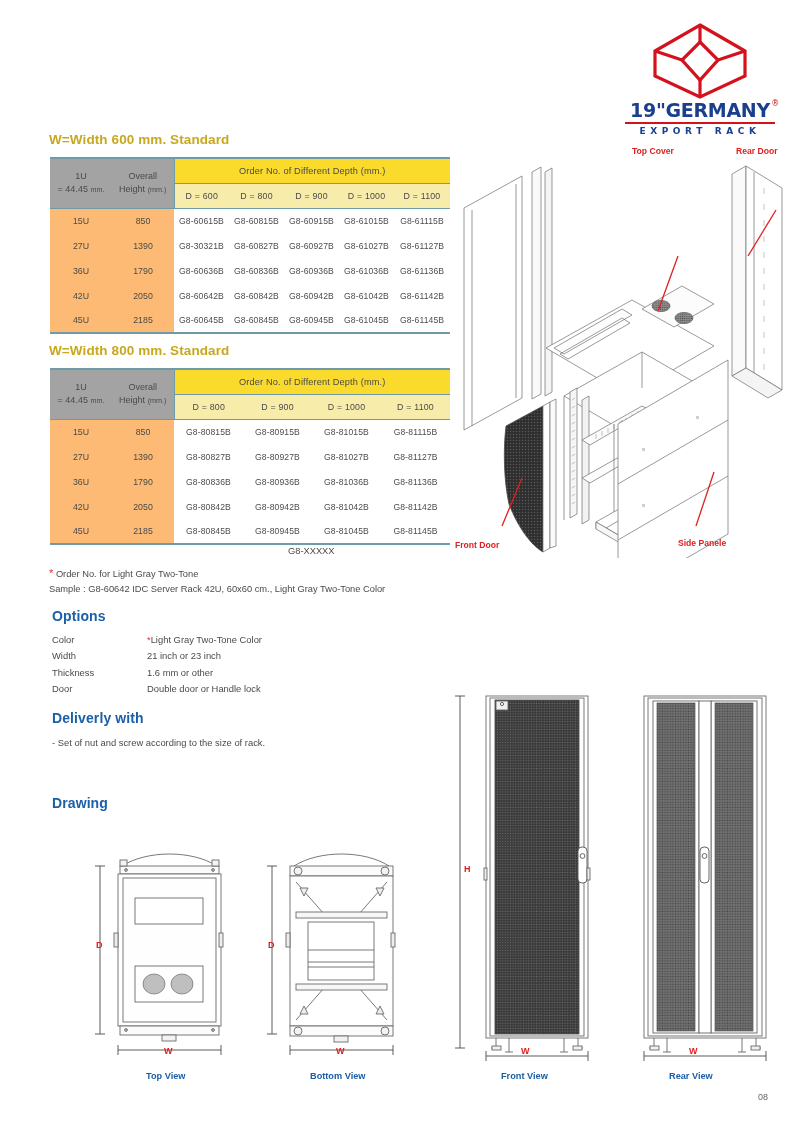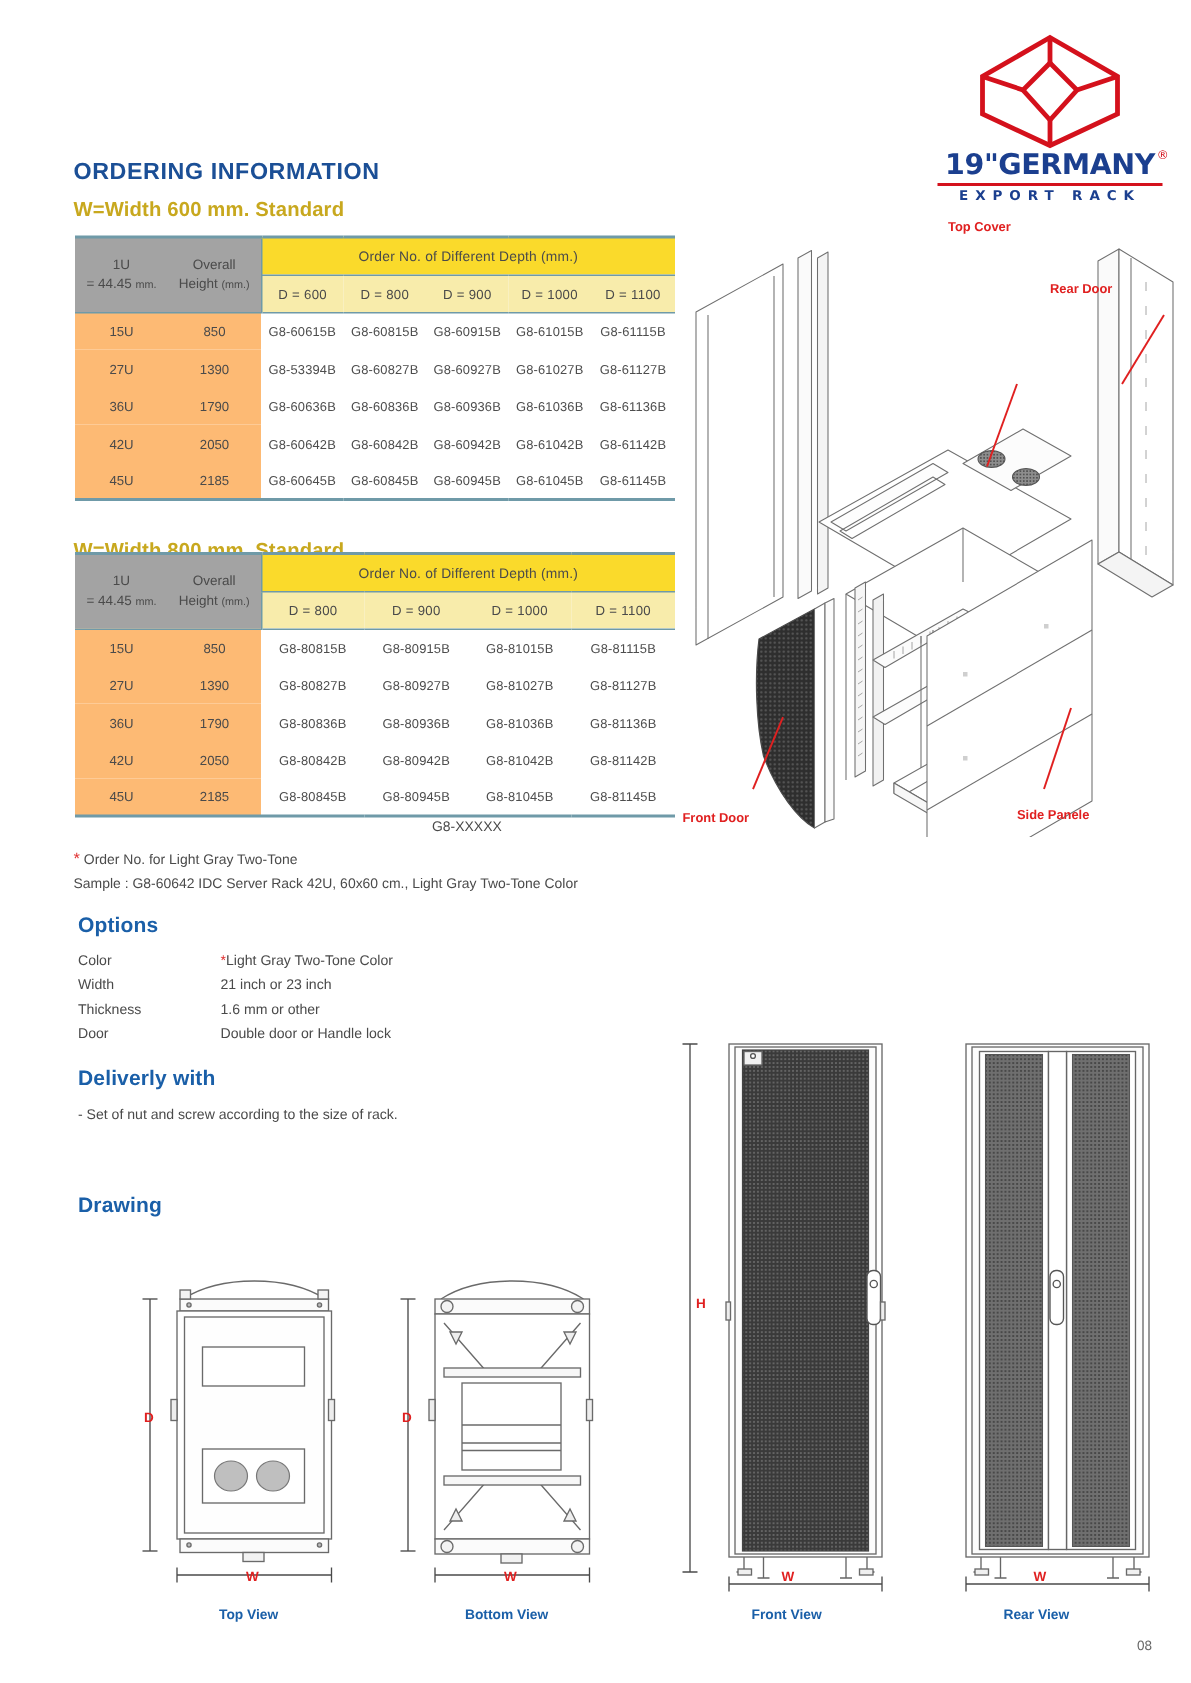--- a/index.html
+++ b/index.html
@@ -37,21 +37,21 @@
 
   
   .h-main{
     position:absolute;left:49px;top:106px;
     font-size:15.5px;font-weight:bold;color:#1b4f96;letter-spacing:0.4px;
   }
   .h-sub{
     font-size:13.5px;font-weight:bold;color:#c8a81e;letter-spacing:0.1px;
   }
   .h-sub.s1{position:absolute;left:49px;top:132px;}
-  .h-sub.s2{position:absolute;left:49px;top:343px;margin-top:16px;}
+  .h-sub.s2{position:absolute;left:49px;top:343px;}
   .h-blue{
     font-size:14px;font-weight:bold;color:#1a5fa8;letter-spacing:0.1px;
   }
 
   
   .tbl{position:absolute;border-collapse:collapse;font-size:8.4px;color:#4a4a4a;}
   .tbl.t1{left:50px;top:157px;width:400px;}
   .tbl.t2{left:50px;top:368px;width:400px;}
   .tbl td,.tbl th{padding:0;margin:0;font-weight:normal;text-align:center;vertical-align:middle;}
 
@@ -133,21 +133,20 @@
     <div class="logo-word">
       <div class="logo-main">
         <span>19"GERMANY</span>
         <span class="logo-reg">®</span>
       </div>
       <div class="logo-rule"></div>
       <div class="logo-sub">EXPORT RACK</div>
     </div>
   </div>
 
-  <div class="h-main">ORDERING INFORMATION</div>
   <div class="h-sub s1">W=Width 600 mm. Standard</div>
   <div class="h-sub s2">W=Width 800 mm. Standard</div>
 
   <table class="tbl t1">
     <colgroup>
       <col style="width:62px">
         <col style="width:62px">
       <col style="width:55px">
         <col style="width:55px">
         <col style="width:55px">
@@ -185,21 +184,21 @@
         <td class="body-left c-h" style="border-top:1.6px solid #6f9aa8">850</td>
         <td class="body-right c-code" style="border-top:1.6px solid #6f9aa8">G8-60615B</td>
         <td class="body-right c-code" style="border-top:1.6px solid #6f9aa8">G8-60815B</td>
         <td class="body-right c-code" style="border-top:1.6px solid #6f9aa8">G8-60915B</td>
         <td class="body-right c-code" style="border-top:1.6px solid #6f9aa8">G8-61015B</td>
         <td class="body-right c-code" style="border-top:1.6px solid #6f9aa8">G8-61115B</td>
       </tr>
       <tr class="rowh">
         <td class="body-left c-u">27U</td>
         <td class="body-left c-h">1390</td>
-        <td class="body-right c-code">G8-53394B</td>
+        <td class="body-right c-code">G8-30321B</td>
         <td class="body-right c-code">G8-60827B</td>
         <td class="body-right c-code">G8-60927B</td>
         <td class="body-right c-code">G8-61027B</td>
         <td class="body-right c-code">G8-61127B</td>
       </tr>
       <tr class="rowh">
         <td class="body-left c-u">36U</td>
         <td class="body-left c-h">1790</td>
         <td class="body-right c-code">G8-60636B</td>
         <td class="body-right c-code">G8-60836B</td>
@@ -466,21 +465,21 @@
 
       <g stroke="#e02020" stroke-width="1.3" fill="none">
         <line x1="212" y1="163" x2="232" y2="108"></line>
         <line x1="302" y1="108" x2="330" y2="62"></line>
         <line x1="76" y1="330" x2="56" y2="378"></line>
         <line x1="268" y1="324" x2="250" y2="378"></line>
       </g>
     </svg>
   </div>
   <div class="lbl" style="left:632px;top:146px;">Top Cover</div>
-  <div class="lbl" style="left:700px;top:146px;margin-top:41px;">Rear Door</div>
+  <div class="lbl" style="left:736px;top:146px;">Rear Door</div>
   <div class="lbl" style="left:455px;top:540px;">Front Door</div>
   <div class="lbl" style="left:678px;top:538px;">Side Panele</div>
 
   <div class="ill" style="left:92px;top:838px;">
     <svg width="150" height="230" viewBox="0 0 150 230">
       <g fill="none" stroke="#6a6a6a" stroke-width="0.9">
         <path d="M30,28 C55,12 100,12 125,28"></path>
         <rect x="28" y="28" width="99" height="8" fill="#fbfbfb"></rect>
         <rect x="26" y="36" width="103" height="152" fill="#ffffff"></rect>
         <rect x="31" y="40" width="93" height="144" fill="#fefefe"></rect>

